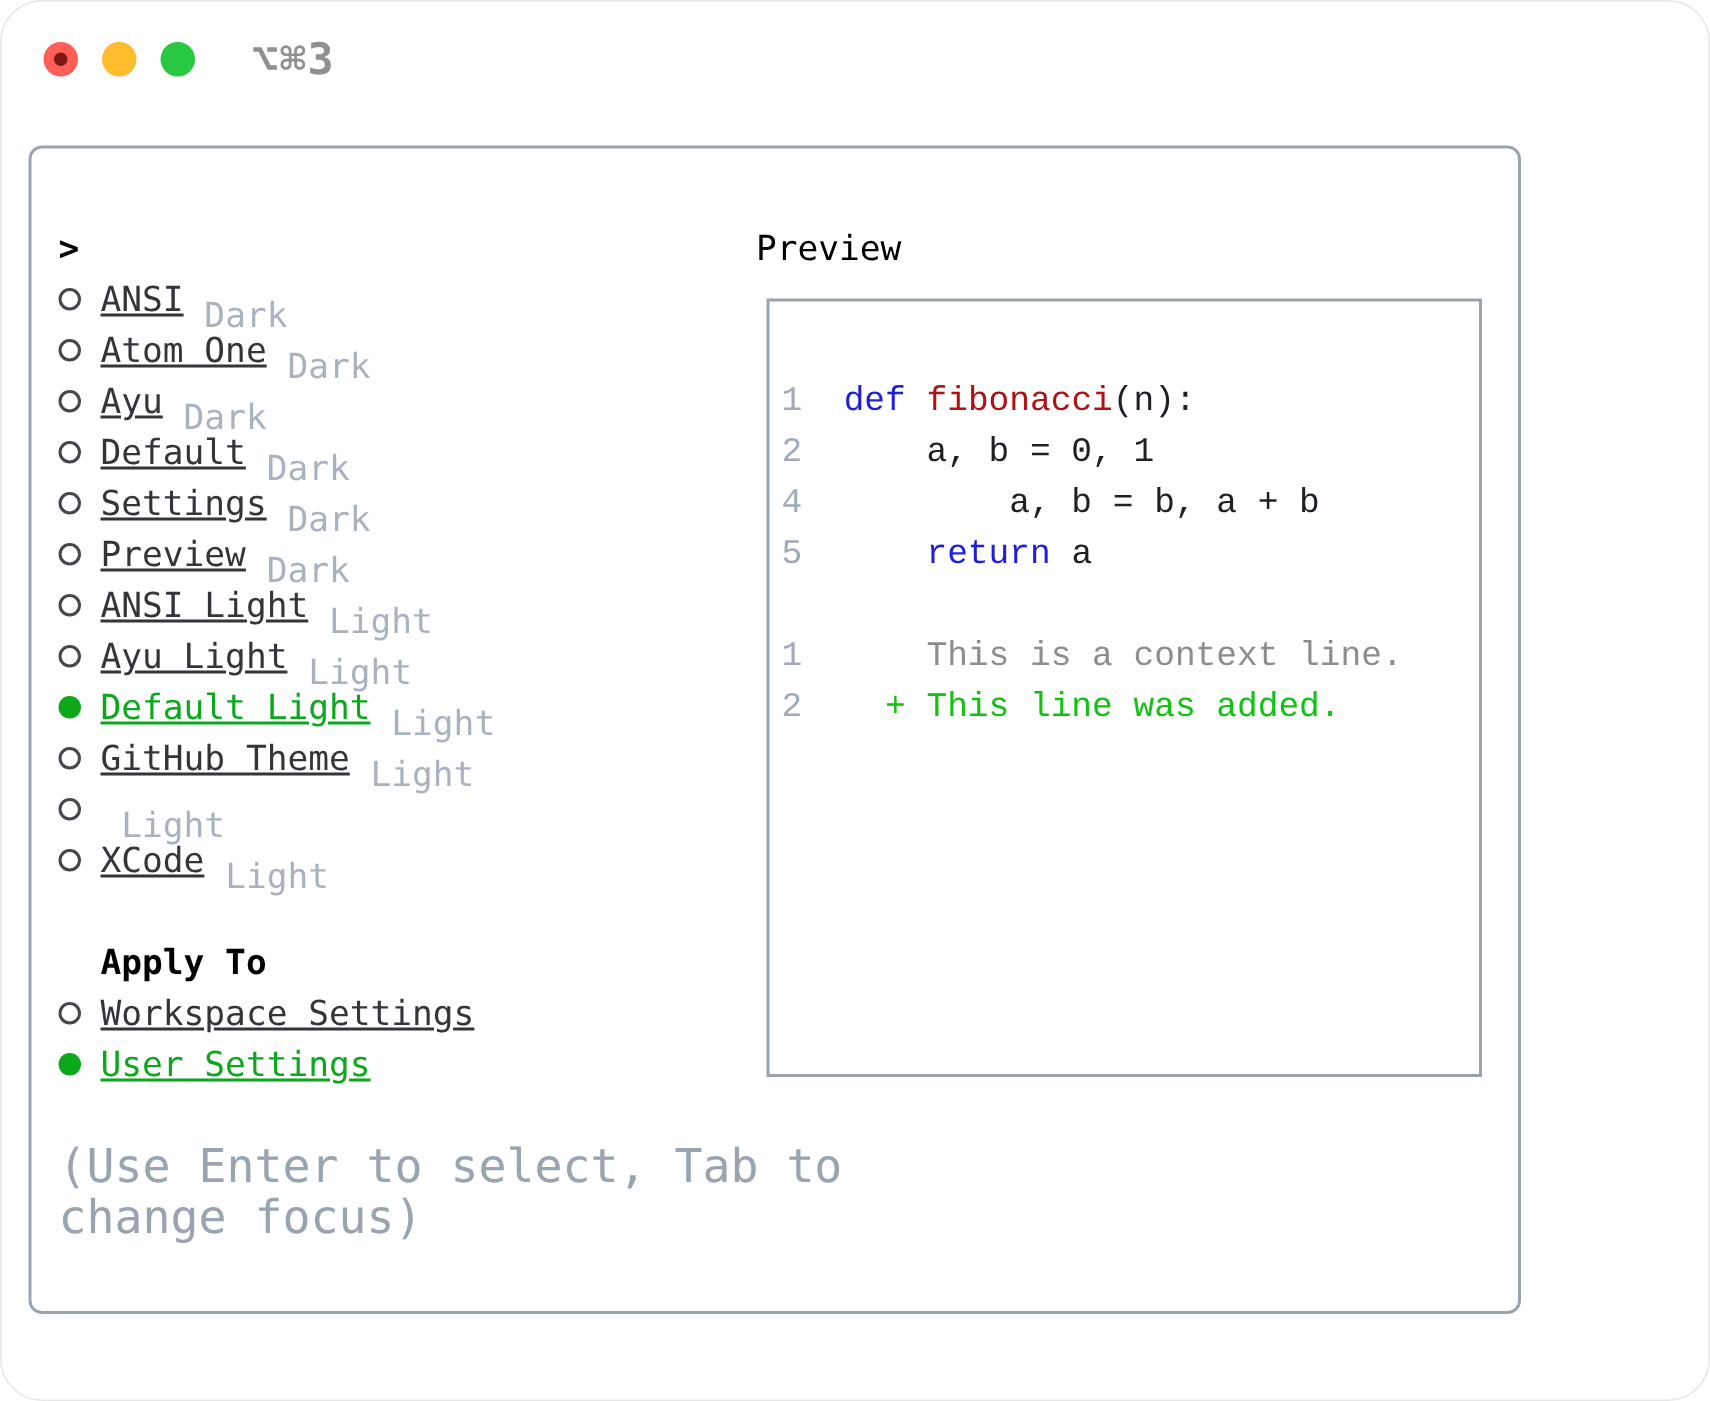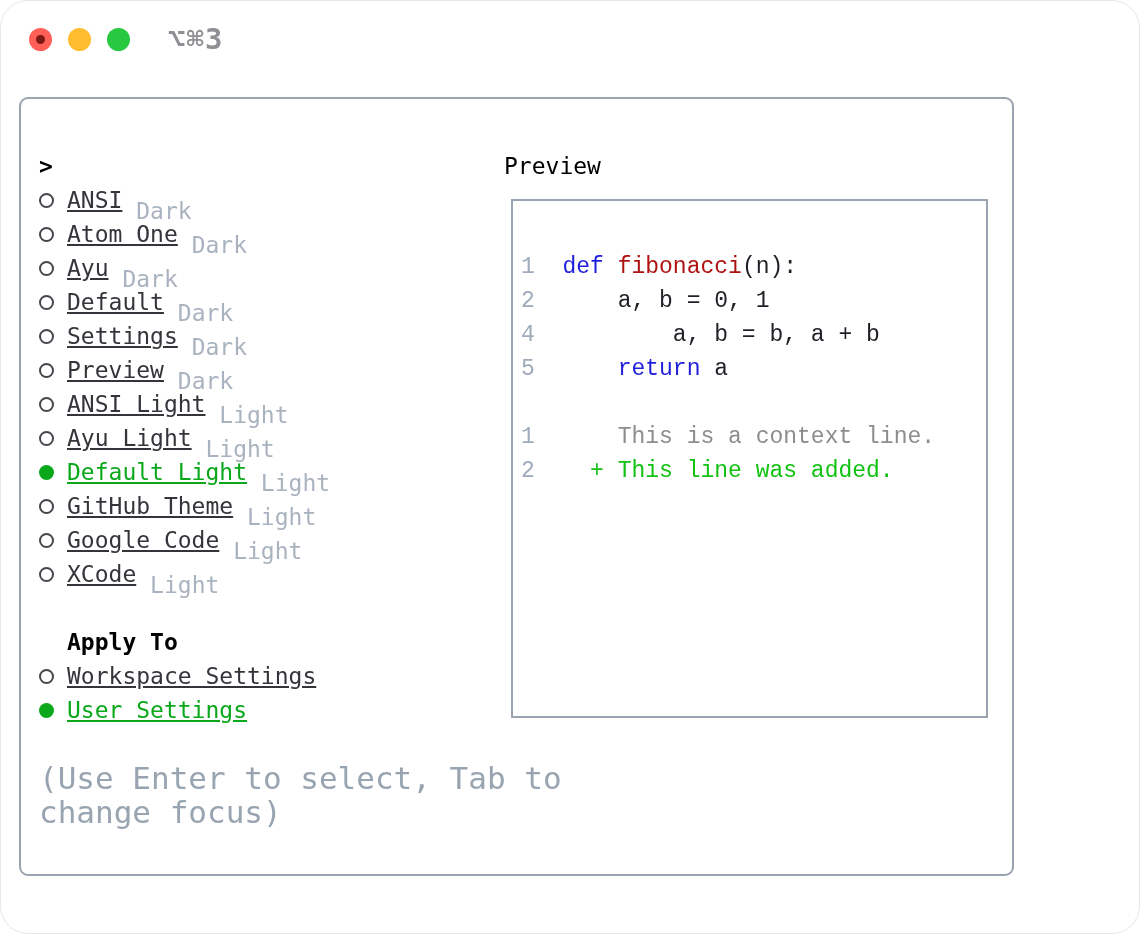--- a/index.html
+++ b/index.html
@@ -93,21 +93,21 @@
           <div class="row item"><span class="icn"><i class="ring"></i></span><span class="lbl">ANSI</span><span class="variant"> Dark</span></div>
           <div class="row item"><span class="icn"><i class="ring"></i></span><span class="lbl">Atom One</span><span class="variant"> Dark</span></div>
           <div class="row item"><span class="icn"><i class="ring"></i></span><span class="lbl">Ayu</span><span class="variant"> Dark</span></div>
           <div class="row item"><span class="icn"><i class="ring"></i></span><span class="lbl">Default</span><span class="variant"> Dark</span></div>
           <div class="row item"><span class="icn"><i class="ring"></i></span><span class="lbl">Settings</span><span class="variant"> Dark</span></div>
           <div class="row item"><span class="icn"><i class="ring"></i></span><span class="lbl">Preview</span><span class="variant"> Dark</span></div>
           <div class="row item"><span class="icn"><i class="ring"></i></span><span class="lbl">ANSI Light</span><span class="variant"> Light</span></div>
           <div class="row item"><span class="icn"><i class="ring"></i></span><span class="lbl">Ayu Light</span><span class="variant"> Light</span></div>
           <div class="row item sel"><span class="icn"><i class="dot"></i></span><span class="lbl">Default Light</span><span class="variant"> Light</span></div>
           <div class="row item"><span class="icn"><i class="ring"></i></span><span class="lbl">GitHub Theme</span><span class="variant"> Light</span></div>
-          <div class="row item"><span class="icn"><i class="ring"></i></span><span class="lbl">Google Code</span><span class="variant"> Light</span></div>
+          <div class="row item"><span class="icn"><i class="ring"></i></span><span class="variant"> Light</span></div>
           <div class="row item"><span class="icn"><i class="ring"></i></span><span class="lbl">XCode</span><span class="variant"> Light</span></div>
         </div>
       <div class="row spacer"></div>
       <div class="row">
         <span class="icn"></span>
         <span class="hdr">Apply To</span>
       </div>
       <div>
           <div class="row item"><span class="icn"><i class="ring"></i></span><span class="lbl">Workspace Settings</span></div>
           <div class="row item sel"><span class="icn"><i class="dot"></i></span><span class="lbl">User Settings</span></div>

